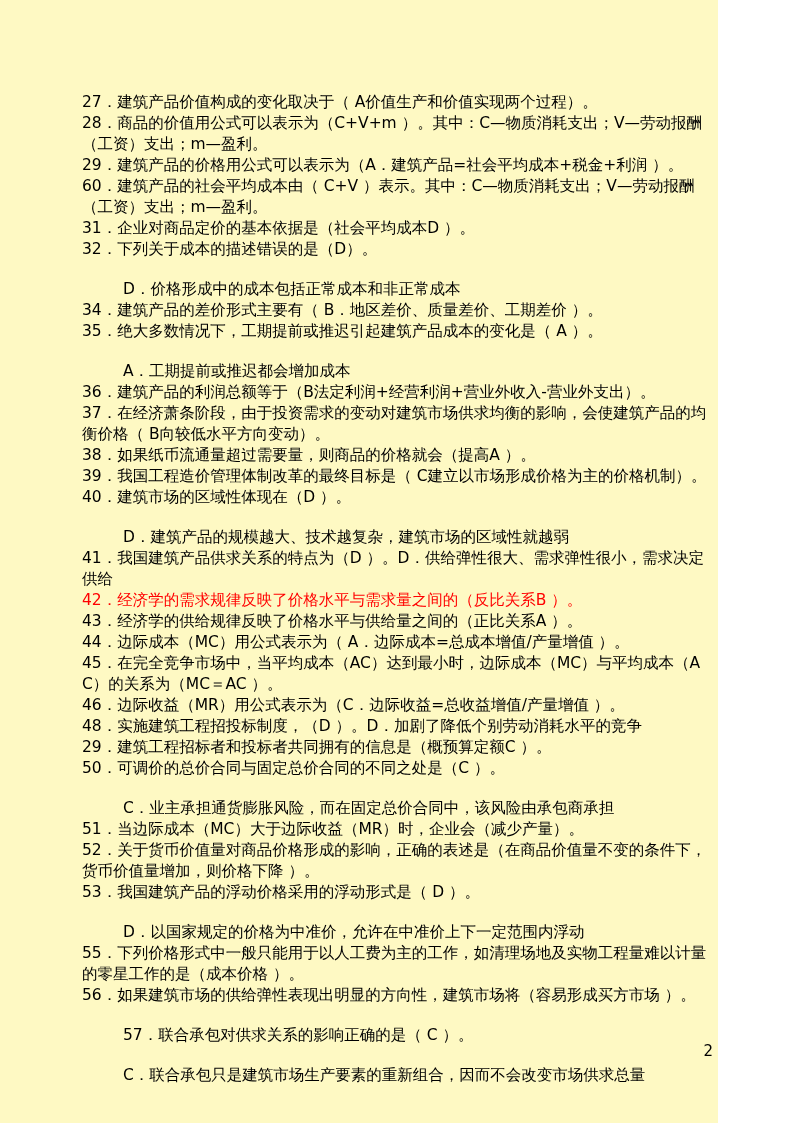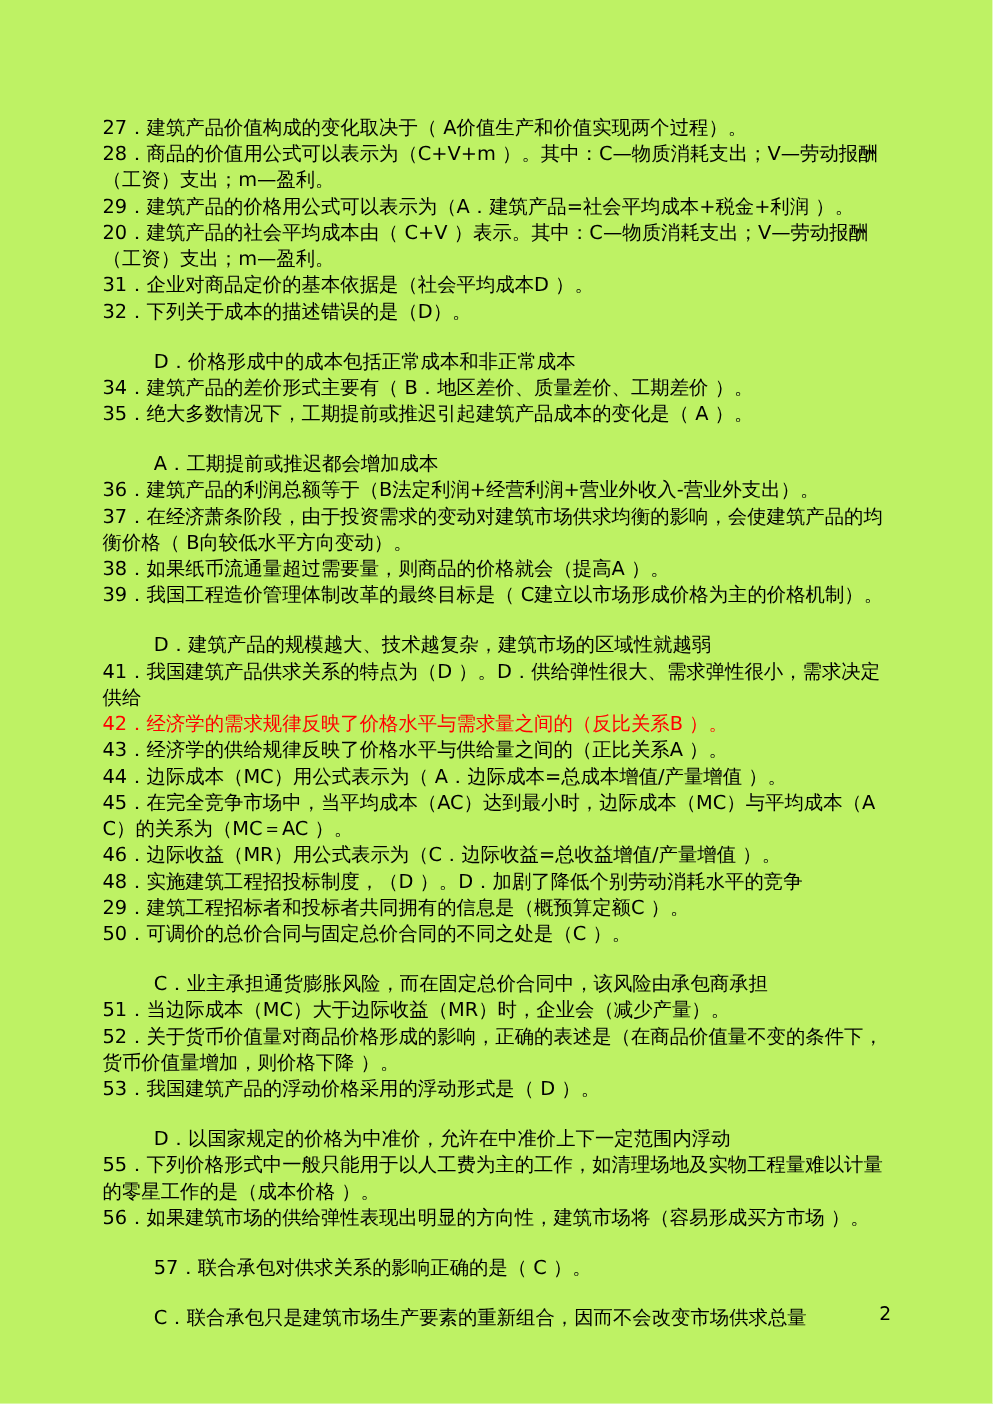--- a/index.html
+++ b/index.html
@@ -2,23 +2,23 @@
 <html lang="zh"><head>
 <meta charset="utf-8">
 <style>
   html, body {
     margin: 0;
     padding: 0;
     background: #ffffff;
   }
   .page {
     position: relative;
-    width: 794px;
+    width: 718px;
     height: 1123px;
-    background: #bef264;
+    background: #fef9c3;
     overflow: hidden;
     font-family: "DejaVu Sans", sans-serif;
   }
   .content {
     position: absolute;
     left: 82px;
     top: 92px;
     width: 631px;
     color: #000000;
     font-size: 15.5px;
@@ -49,31 +49,32 @@
   }
 </style>
 </head>
 <body>
 
 <div class="page">
   <div class="content" id="document-body">
       <p><span>27．建筑产品价值构成的变化取决于（ A价值生产和价值实现两个过程）。</span></p>
       <p><span>28．商品的价值用公式可以表示为（C+V+m  ）。其中：C—物质消耗支出；V—劳动报酬（工资）支出；m—盈利。</span></p>
       <p><span>29．建筑产品的价格用公式可以表示为（A．建筑产品=社会平均成本+税金+利润  ）。</span></p>
-      <p><span>20．建筑产品的社会平均成本由（ C+V ）表示。其中：C—物质消耗支出；V—劳动报酬（工资）支出；m—盈利。</span></p>
+      <p><span>60．建筑产品的社会平均成本由（ C+V ）表示。其中：C—物质消耗支出；V—劳动报酬（工资）支出；m—盈利。</span></p>
       <p><span>31．企业对商品定价的基本依据是（社会平均成本D ）。</span></p>
       <p><span>32．下列关于成本的描述错误的是（D）。</span></p>
       <p class="indent"><span>D．价格形成中的成本包括正常成本和非正常成本</span></p>
       <p><span>34．建筑产品的差价形式主要有（ B．地区差价、质量差价、工期差价 ）。</span></p>
       <p><span>35．绝大多数情况下，工期提前或推迟引起建筑产品成本的变化是（ A ）。</span></p>
       <p class="indent"><span>A．工期提前或推迟都会增加成本</span></p>
       <p><span>36．建筑产品的利润总额等于（B法定利润+经营利润+营业外收入-营业外支出）。</span></p>
       <p><span>37．在经济萧条阶段，由于投资需求的变动对建筑市场供求均衡的影响，会使建筑产品的均衡价格（ B向较低水平方向变动）。</span></p>
       <p><span>38．如果纸币流通量超过需要量，则商品的价格就会（提高A ）。</span></p>
       <p><span>39．我国工程造价管理体制改革的最终目标是（ C建立以市场形成价格为主的价格机制）。</span></p>
+      <p><span>40．建筑市场的区域性体现在（D ）。</span></p>
       <p class="indent"><span>D．建筑产品的规模越大、技术越复杂，建筑市场的区域性就越弱</span></p>
       <p><span>41．我国建筑产品供求关系的特点为（D ）。D．供给弹性很大、需求弹性很小，需求决定供给</span></p>
       <p style="color: rgb(255, 0, 0);"><span>42．经济学的需求规律反映了价格水平与需求量之间的（反比关系B ）。</span></p>
       <p><span>43．经济学的供给规律反映了价格水平与供给量之间的（正比关系A ）。</span></p>
       <p><span>44．边际成本（MC）用公式表示为（ A．边际成本=总成本增值/产量增值 ）。</span></p>
       <p><span>45．在完全竞争市场中，当平均成本（AC）达到最小时，边际成本（MC）与平均成本（AC）的关系为（MC＝AC ）。</span></p>
       <p><span>46．边际收益（MR）用公式表示为（C．边际收益=总收益增值/产量增值 ）。</span></p>
       <p><span>48．实施建筑工程招投标制度，（D  ）。D．加剧了降低个别劳动消耗水平的竞争</span></p>
       <p><span>29．建筑工程招标者和投标者共同拥有的信息是（概预算定额C ）。</span></p>
       <p><span>50．可调价的总价合同与固定总价合同的不同之处是（C ）。</span></p>

